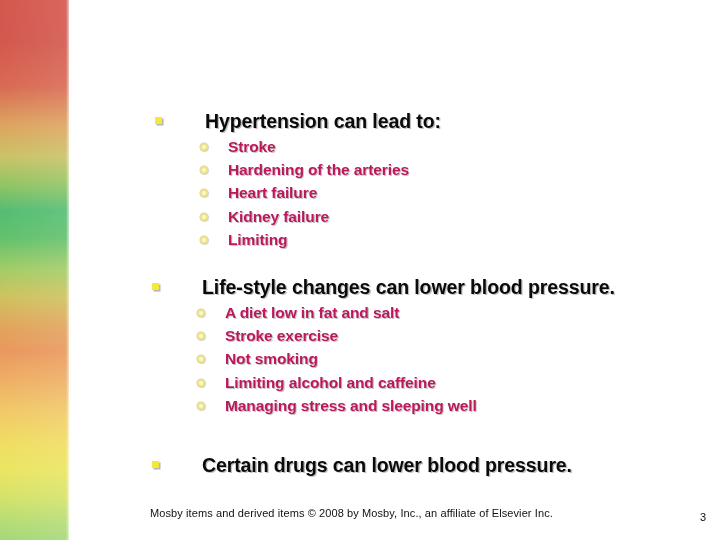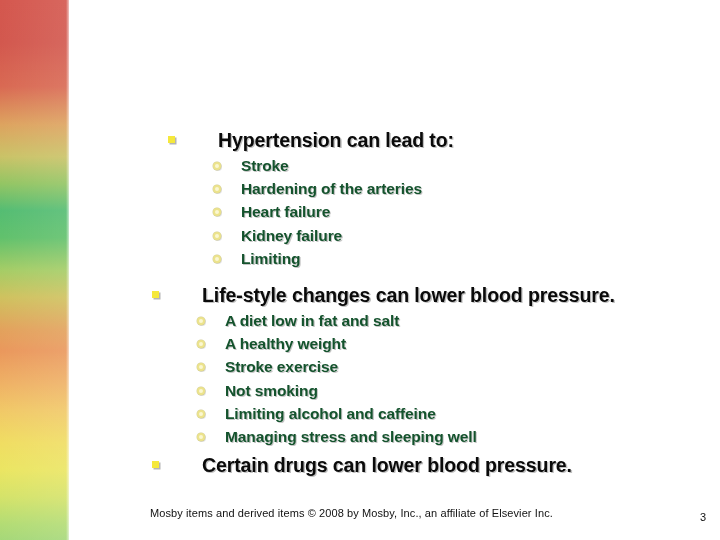--- a/index.html
+++ b/index.html
@@ -117,30 +117,30 @@
     border-radius: 50%;
     border: 2px solid #ece38c;
     background: #fbf7d2;
     box-shadow: 0 0 0 0.5px rgba(200,195,130,0.8),
                 1px 1px 0 rgba(170,170,170,0.35);
     box-sizing: border-box;
   }
   .sub-text {
     font-size: 15.5px;
     font-weight: bold;
-    color: #14532d;
+    color: #be185d;
     line-height: 22px;
     letter-spacing: -0.1px;
     text-shadow: 1.1px 1.1px 0 rgba(150,150,150,0.55);
     white-space: nowrap;
   }
 
   
-  #block-1 { position: absolute; left: 16px;  top: 108px; margin-top: 19px; }
-  #block-2 { position: absolute; left: 0;  top: 282px; }
+  #block-1 { position: absolute; left: 3px;  top: 108px; }
+  #block-2 { position: absolute; left: 0;  top: 274px; }
   #block-3 { position: absolute; left: 0;  top: 452px; }
 
   
   #footer-note {
     position: absolute;
     left: 150px;
     top: 507px;
     font-size: 11px;
     color: #111111;
     letter-spacing: 0.1px;
@@ -198,24 +198,20 @@
         <span class="sq-bullet"></span>
         <span class="lvl1-text">Life-style changes can lower blood pressure.</span>
       </div>
       <ul class="sublist">
         <li>
           <span class="ring-bullet"></span>
           <span class="sub-text">A diet low in fat and salt</span>
         </li>
         <li>
           <span class="ring-bullet"></span>
-          <span class="sub-text">A healthy weight</span>
-        </li>
-        <li>
-          <span class="ring-bullet"></span>
           <span class="sub-text">Stroke exercise</span>
         </li>
         <li>
           <span class="ring-bullet"></span>
           <span class="sub-text">Not smoking</span>
         </li>
         <li>
           <span class="ring-bullet"></span>
           <span class="sub-text">Limiting alcohol and caffeine</span>
         </li>

